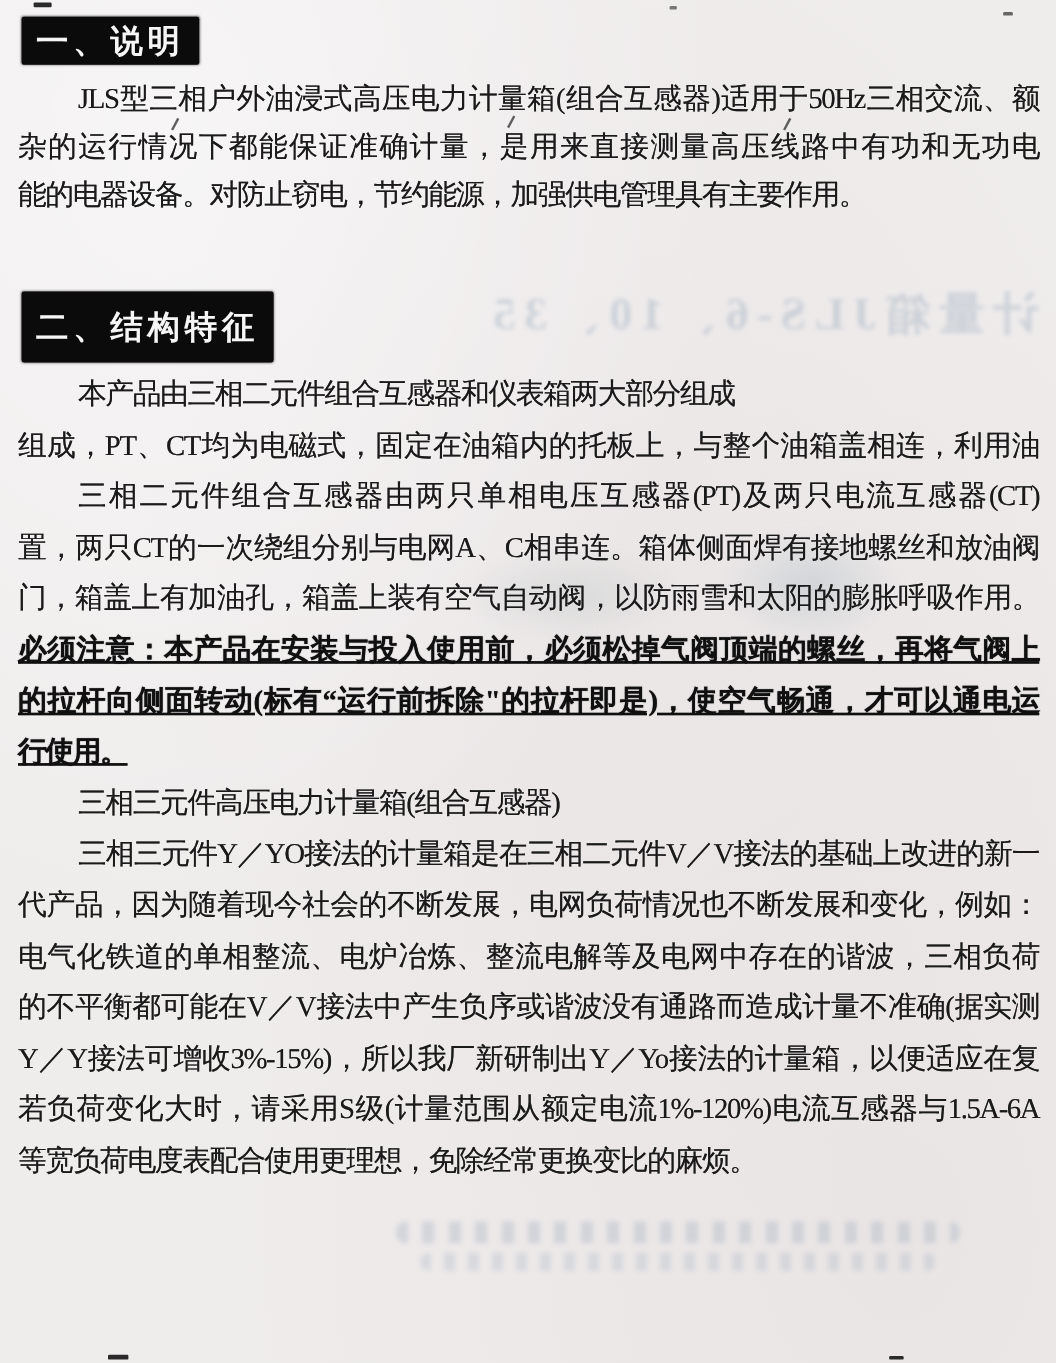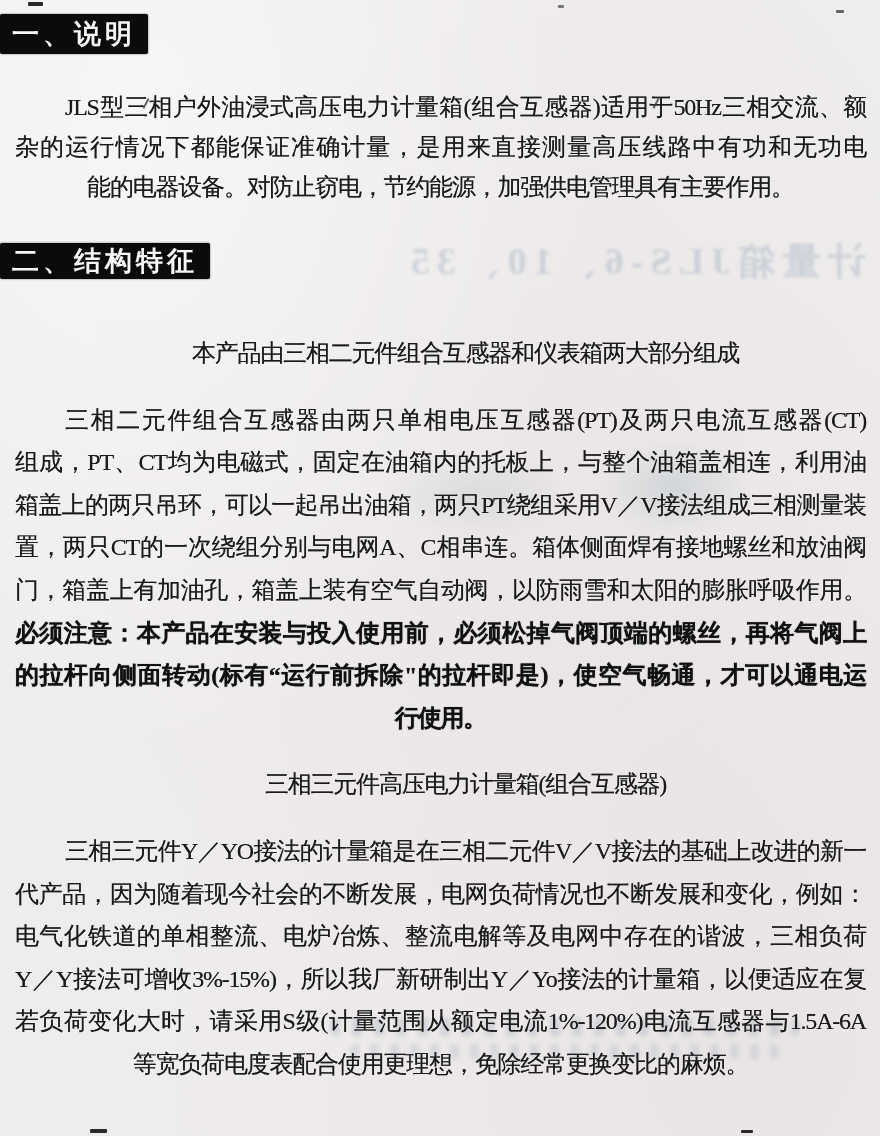--- a/index.html
+++ b/index.html
@@ -9,49 +9,48 @@
     background:#efecec;
     background-image:
       radial-gradient(ellipse at 15% 10%, rgba(255,255,255,0.5), transparent 45%),
       radial-gradient(ellipse at 85% 90%, rgba(190,175,175,0.12), transparent 55%),
       radial-gradient(ellipse at 60% 40%, rgba(205,195,200,0.10), transparent 60%);
     overflow:hidden;
     font-family:"Liberation Serif","DejaVu Serif",serif;
     color:#1a1a1a;
   }
   .sec-header {
-    position:absolute; left:0;
+    position:absolute; left:18px;
     background:#0b0b0b; color:#f6f6f6;
     font-weight:bold; font-size:27px;
     letter-spacing:4px;
     display:flex; align-items:center;
     padding:0 12px 0 12px;
     border-radius:2px;
     box-shadow:0 0 2px rgba(0,0,0,.6);
     z-index:3;
   }
   #h1 { top:14px;  height:40px; }
-  #h2 { top:243px; height:36px; }
+  #h2 { top:243px; height:59px; }
   .lines {
     position:absolute; left:15px; width:851px; z-index:2;
   }
   #s1-lines { top:63px; }
   #s2-lines { top:308px; }
   .line {
     font-size:24px;
     letter-spacing:-1.2px;
     white-space:nowrap;
     text-shadow:0 0 0.5px rgba(20,20,20,0.65);
-    text-align:center;
   }
   .s1 .line { height:40px;   line-height:40px; }
   .s2 .line { height:42.6px; line-height:42.6px; }
   .line.just { white-space:normal; text-align:justify; text-align-last:justify; }
-  .line.indent { text-indent:50px;margin-top:24px; }
-  .line.bold { font-weight:bold; color:#101010; text-shadow:0 0 0.8px rgba(0,0,0,0.8); }
+  .line.indent { text-indent:50px; }
+  .line.bold { font-weight:bold; color:#101010; text-shadow:0 0 0.8px rgba(0,0,0,0.8);text-decoration:underline; }
   
   .ghost-text {
     position:absolute;
     color:#8ba2b6; font-weight:bold;
     transform:scaleX(-1);
     filter:blur(1.6px);
     z-index:1; pointer-events:none;
   }
   #ghost-h2 { left:395px; top:236px; width:470px; font-size:38px; letter-spacing:7px; opacity:.34; }
   .ghost-blob {
@@ -92,32 +91,32 @@
       <div class="line just">杂的运行情况下都能保证准确计量，是用来直接测量高压线路中有功和无功电</div>
       <div class="line">能的电器设备。对防止窃电，节约能源，加强供电管理具有主要作用。</div>
     </div>
 
   <div class="ghost-text" id="ghost-h2">计量箱JLS-6、10、35</div>
 
   <div class="sec-header" id="h2">二、结构特征</div>
 
   <div class="lines s2" id="s2-lines">
       <div class="line indent">本产品由三相二元件组合互感器和仪表箱两大部分组成</div>
+      <div class="line just">组成，PT、CT均为电磁式，固定在油箱内的托板上，与整个油箱盖相连，利用油</div>
       <div class="line indent just">三相二元件组合互感器由两只单相电压互感器(PT)及两只电流互感器(CT)</div>
-      <div class="line just">组成，PT、CT均为电磁式，固定在油箱内的托板上，与整个油箱盖相连，利用油</div>
-      <div class="line just">箱盖上的两只吊环，可以一起吊出油箱，两只PT绕组采用V／V接法组成三相测量装</div>
       <div class="line just">置，两只CT的一次绕组分别与电网A、C相串连。箱体侧面焊有接地螺丝和放油阀</div>
       <div class="line just">门，箱盖上有加油孔，箱盖上装有空气自动阀，以防雨雪和太阳的膨胀呼吸作用。</div>
       <div class="line just bold">必须注意：本产品在安装与投入使用前，必须松掉气阀顶端的螺丝，再将气阀上</div>
       <div class="line just bold">的拉杆向侧面转动(标有“运行前拆除"的拉杆即是)，使空气畅通，才可以通电运</div>
       <div class="line bold">行使用。</div>
       <div class="line indent">三相三元件高压电力计量箱(组合互感器)</div>
       <div class="line indent just">三相三元件Y／YO接法的计量箱是在三相二元件V／V接法的基础上改进的新一</div>
       <div class="line just">代产品，因为随着现今社会的不断发展，电网负荷情况也不断发展和变化，例如：</div>
       <div class="line just">电气化铁道的单相整流、电炉冶炼、整流电解等及电网中存在的谐波，三相负荷</div>
+      <div class="line just">的不平衡都可能在V／V接法中产生负序或谐波没有通路而造成计量不准确(据实测</div>
       <div class="line just">Y／Y接法可增收3%-15%)，所以我厂新研制出Y／Yo接法的计量箱，以便适应在复</div>
       <div class="line just">若负荷变化大时，请采用S级(计量范围从额定电流1%-120%)电流互感器与1.5A-6A</div>
       <div class="line">等宽负荷电度表配合使用更理想，免除经常更换变比的麻烦。</div>
     </div>
 
   <div class="ghost-blob" id="ghost-mid1"></div>
   <div class="ghost-blob" id="ghost-mid2"></div>
   <div class="ghost-blob" id="ghost-bot1"></div>
   <div class="ghost-blob" id="ghost-bot2"></div>
 

